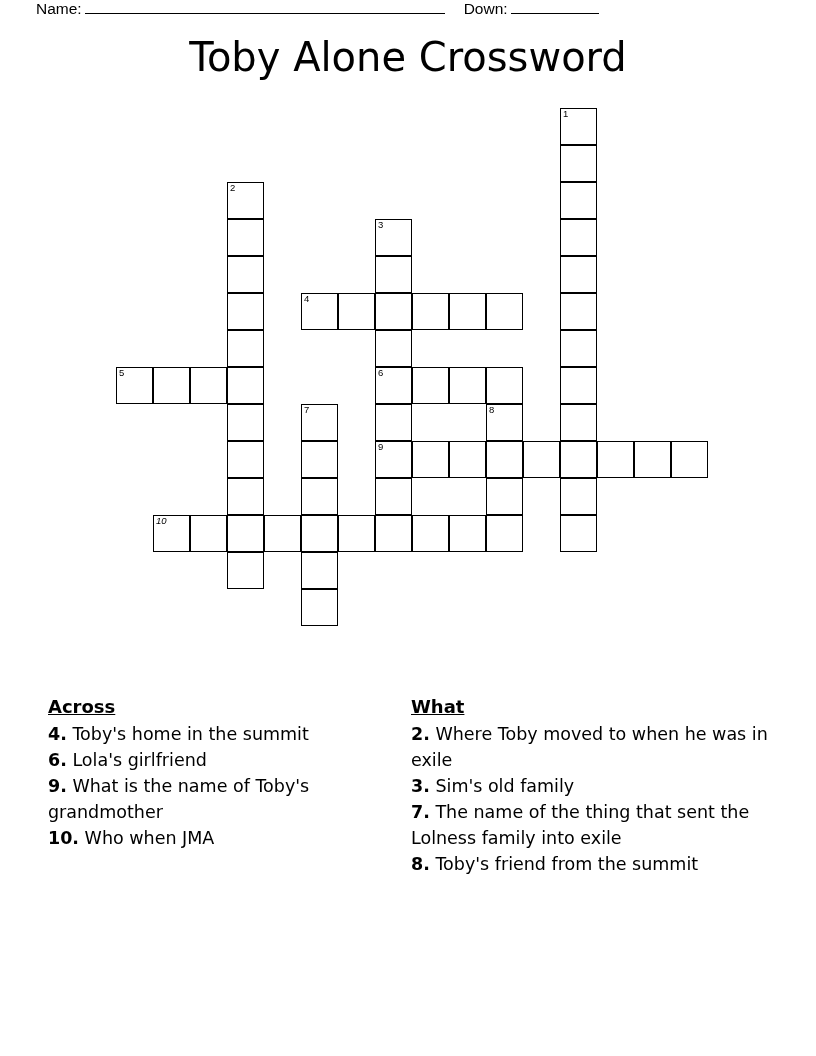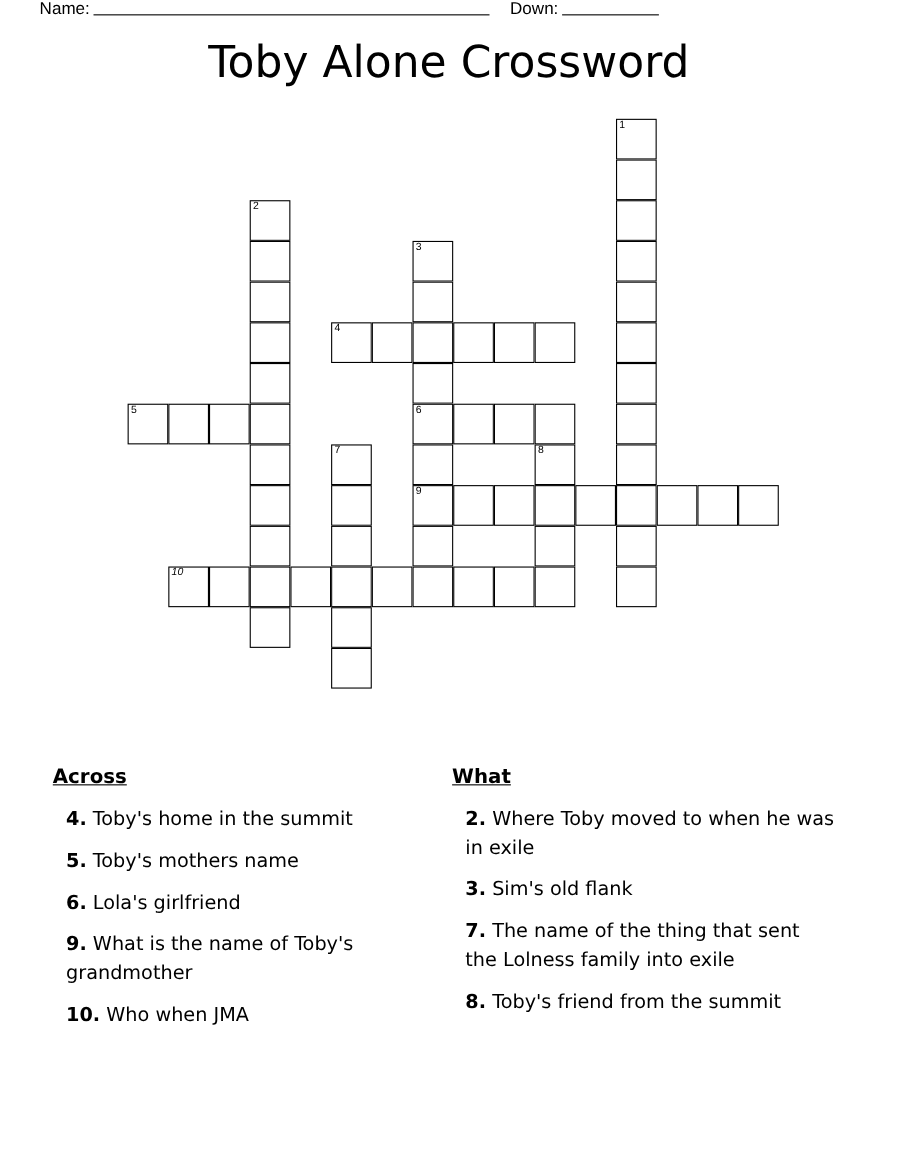--- a/index.html
+++ b/index.html
@@ -101,21 +101,21 @@
   .col-down { left: 411px; width: 360px; }
   .clue-heading {
     font-weight: bold;
     text-decoration: underline;
     font-size: 18px;
     margin-bottom: 1px;
     display: block;
   }
   .clue {
     display: block;
-    margin: 12px;
+    margin: 0;
     text-indent: 0;
   }
   .clue b { font-weight: bold; }
 </style>
 </head>
 <body>
 
 <div class="page">
 
   <div class="nameline">
@@ -213,27 +213,26 @@
       <div class="cell" style="left: 264px; top: 415px;"></div>
       <div class="cell" style="left: 338px; top: 415px;"></div>
       <div class="cell" style="left: 412px; top: 415px;"></div>
       <div class="cell" style="left: 449px; top: 415px;"></div>
     </div>
 
   <div class="clues">
     <div class="clue-col col-across">
       <span class="clue-heading">Across</span>
       <p class="clue"><b>4.</b> <span>Toby's home in the summit</span></p>
-      <p class="clue"><b>5.</b> <span>Toby's mothers name</span></p>
       <p class="clue"><b>6.</b> <span>Lola's girlfriend</span></p>
       <p class="clue"><b>9.</b> <span>What is the name of Toby's grandmother</span></p>
       <p class="clue"><b>10.</b> <span>Who when JMA</span></p>
     </div>
     <div class="clue-col col-down">
       <span class="clue-heading">What</span>
       <p class="clue"><b>2.</b> <span>Where Toby moved to when he was in exile</span></p>
-      <p class="clue"><b>3.</b> <span>Sim's old flank</span></p>
+      <p class="clue"><b>3.</b> <span>Sim's old family</span></p>
       <p class="clue"><b>7.</b> <span>The name of the thing that sent the Lolness family into exile</span></p>
       <p class="clue"><b>8.</b> <span>Toby's friend from the summit</span></p>
     </div>
   </div>
 
 </div>
 
 </body></html>

